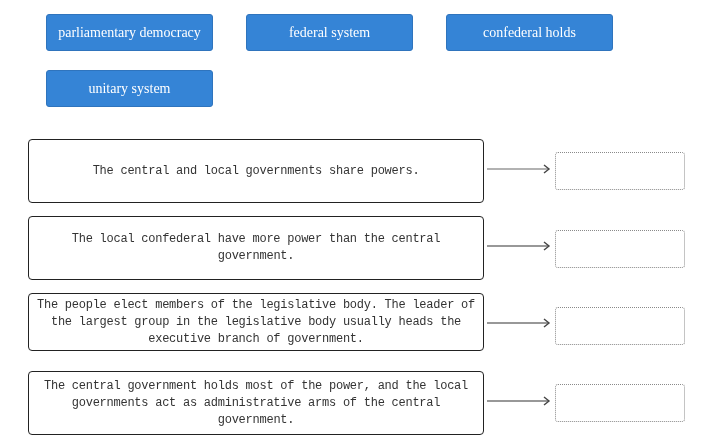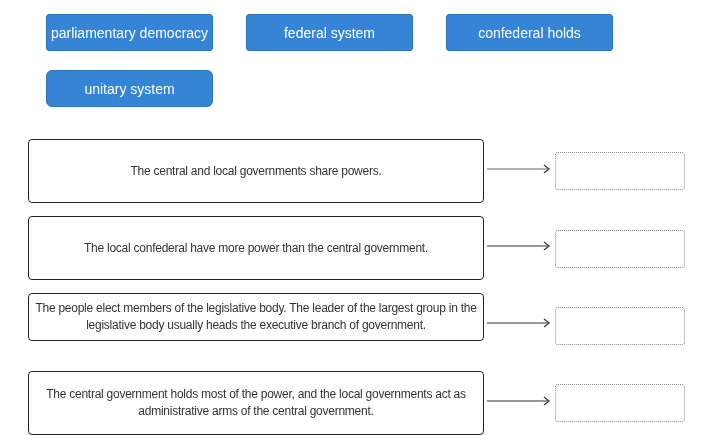--- a/index.html
+++ b/index.html
@@ -1,28 +1,28 @@
 <!DOCTYPE html>
 <html><head>
 <meta charset="utf-8">
 <style>
   html, body { margin: 0; padding: 0; background: #ffffff; }
   body { width: 702px; height: 435px; position: relative; overflow: hidden; font-family: "Liberation Sans", sans-serif; }
   .tile {
     position: absolute; width: 167px; height: 37px;
     background: #3584d6; border: 1px solid #2f74bd; border-radius: 3px;
-    color: #ffffff; font-family: Liberation Sans, sans-serif; font-size: 14px;
+    color: #ffffff; font-family: Liberation Serif, serif; font-size: 14px;
     display: flex; align-items: center; justify-content: center;
     box-sizing: border-box; cursor: grab; white-space: nowrap;
   }
   .stmt {
     position: absolute; left: 28px; width: 456px;
     border: 1px solid #222; border-radius: 4px; box-sizing: border-box;
     background: #fff; color: #333;
-    font-family: Liberation Sans, sans-serif; font-size: 12px; line-height: 17px;
+    font-family: Liberation Mono, monospace; font-size: 12px; line-height: 17px;
     display: flex; align-items: center; justify-content: center; text-align: center;
     padding: 0 2px; letter-spacing: -0.25px;
   }
   .arrow { position: absolute; left: 487px; width: 64px; height: 10px; }
   .drop {
     position: absolute; left: 555px; width: 130px; height: 38px;
     border: 1px dotted #8a8a8a; border-radius: 3px; box-sizing: border-box; background: #fff;
   }
 </style>
 </head>
@@ -30,21 +30,21 @@
 
 <div class="tile" style="left:46px; top:14px;">
   <span>parliamentary democracy</span>
 </div>
 <div class="tile" style="left:246px; top:14px;text-align:right;">
   <span>federal system</span>
 </div>
 <div class="tile" style="left:446px; top:14px;">
   <span>confederal holds</span>
 </div>
-<div class="tile" style="left:46px; top:70px;border-radius:6px;">
+<div class="tile" style="left:46px; top:70px;">
   <span>unitary system</span>
 </div>
 
 <div class="stmt" style="top:139px; height:64px;">
   <span>The central and local governments share powers.</span>
 </div>
 <svg class="arrow" style="top:164px;" viewBox="0 0 64 10">
   <line x1="0" y1="5" x2="62" y2="5" stroke="#666" stroke-width="1.2"></line>
   <polyline points="57,1 62,5 57,9" fill="none" stroke="#444" stroke-width="1.4"></polyline>
 </svg>
@@ -56,21 +56,21 @@
   <span>The local confederal have more power than the central government.</span>
 </div>
 <svg class="arrow" style="top:241px;" viewBox="0 0 64 10">
   <line x1="0" y1="5" x2="62" y2="5" stroke="#333" stroke-width="1.2"></line>
   <polyline points="57,1 62,5 57,9" fill="none" stroke="#444" stroke-width="1.4"></polyline>
 </svg>
 <div class="drop" style="top:230px;">
   <span></span>
 </div>
 
-<div class="stmt" style="top:293px; height:48px;">
+<div class="stmt" style="top:293px; height:58px;">
   <span>The people elect members of the legislative body. The leader of the largest group in the legislative body usually heads the executive branch of government.</span>
 </div>
 <svg class="arrow" style="top:318px;" viewBox="0 0 64 10">
   <line x1="0" y1="5" x2="62" y2="5" stroke="#333" stroke-width="1.2"></line>
   <polyline points="57,1 62,5 57,9" fill="none" stroke="#444" stroke-width="1.4"></polyline>
 </svg>
 <div class="drop" style="top:307px;">
   <span></span>
 </div>
 

